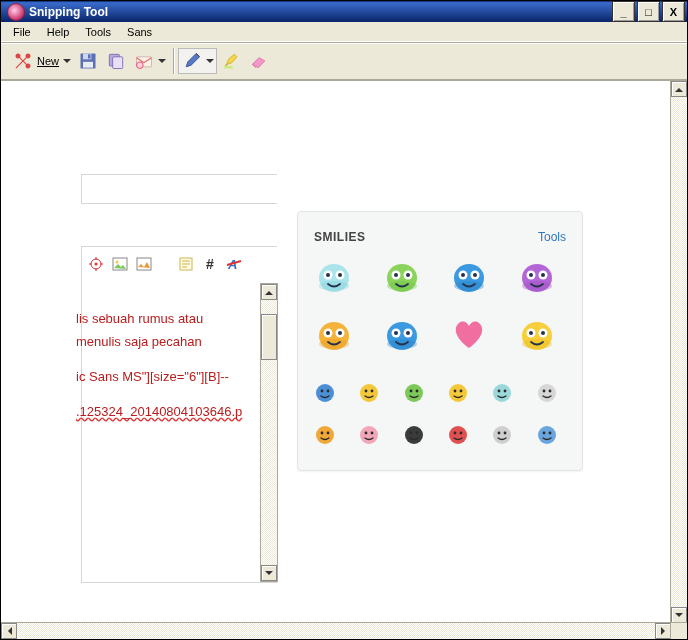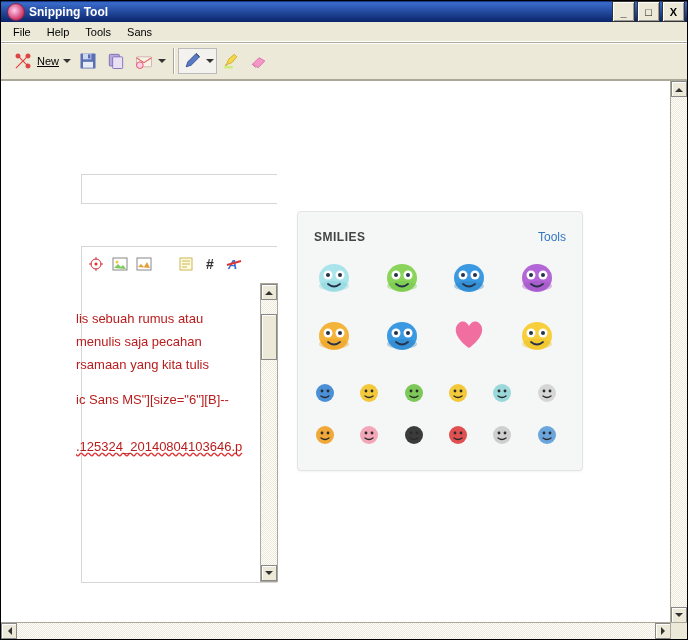--- a/index.html
+++ b/index.html
@@ -166,23 +166,22 @@
           <div class="sbtn up"></div>
           <div class="track">
               <div class="thumb"></div>
             </div>
           <div class="sbtn down"></div>
         </div>
 
         <div class="it-content">
           <p>lis sebuah rumus atau</p>
           <p style="margin-top:-10px">menulis saja pecahan</p>
-          <p style="margin-top:-10px">rsamaan yang kita tulis</p>
           <p style="margin-top:12px">ic Sans MS"][size="6"][B]--</p>
-          <p style="margin-top:24px"><span class="underline-error">.125324_20140804103646.p</span></p>
+          <p style="margin-top:12px"><span class="underline-error">.125324_20140804103646.p</span></p>
         </div>
       </div>
 
       <div class="smilies">
         <div class="sm-hdr">
           <span class="ttl">SMILIES</span>
           <span class="more">Tools</span>
         </div>
         <div class="sm-grid" id="big-grid">
             <svg class="sm" viewBox="0 0 40 38">

